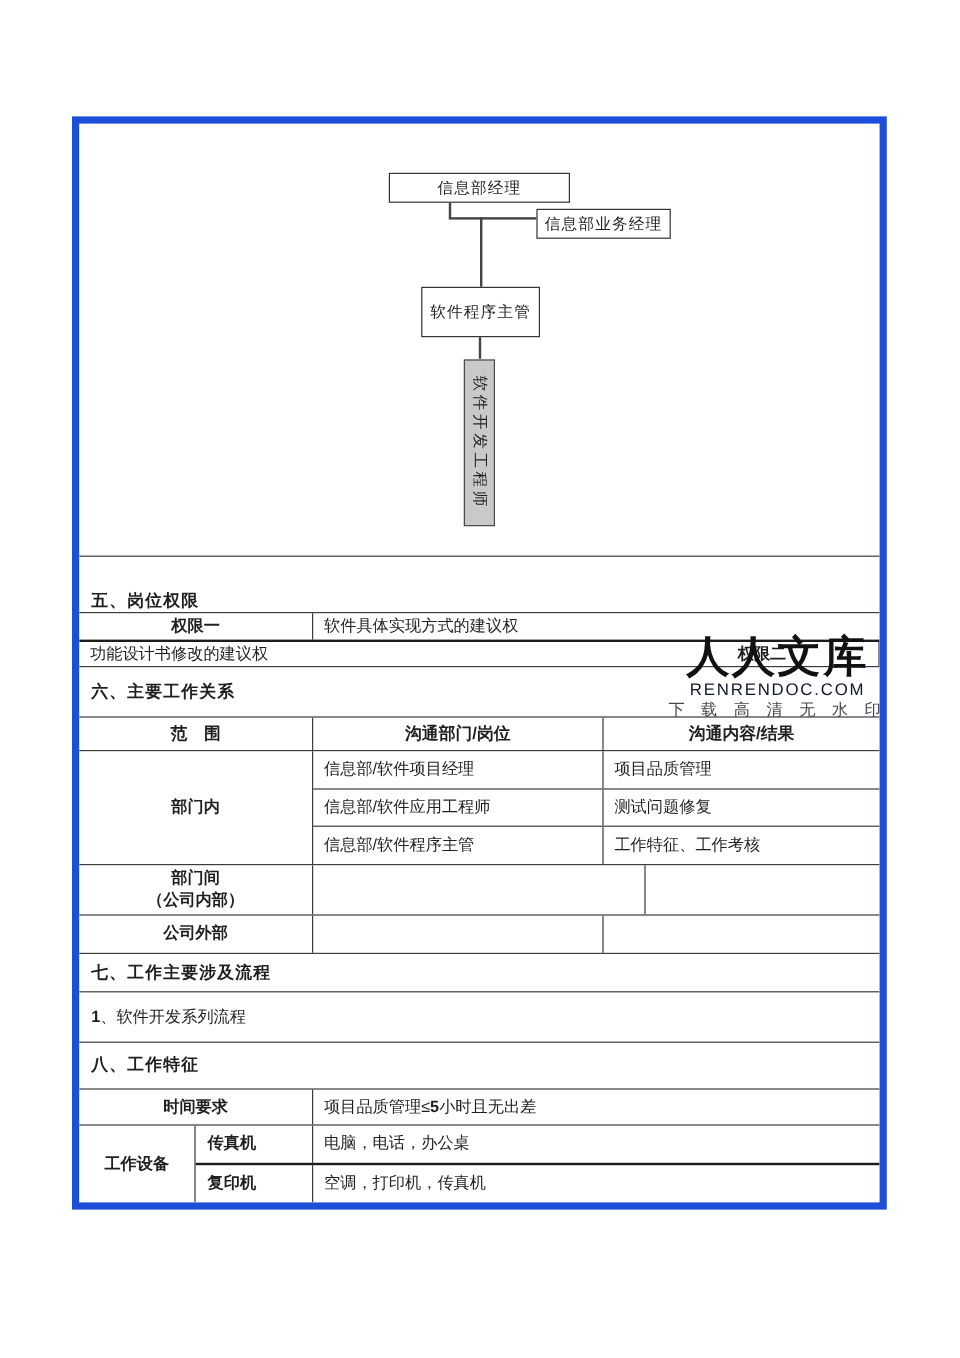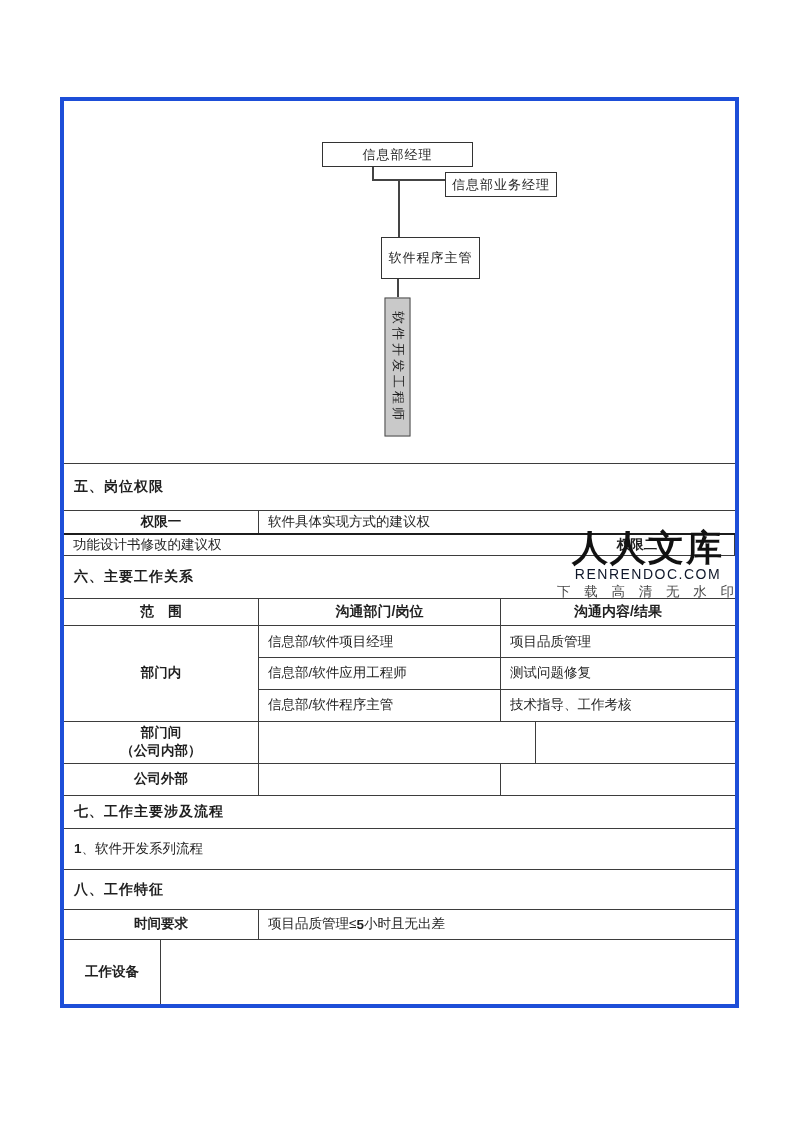--- a/index.html
+++ b/index.html
@@ -2,27 +2,27 @@
 <html><head>
 <meta charset="utf-8">
 <style>
   * { margin:0; padding:0; box-sizing:border-box; }
   html,body { background:#ffffff; }
   body { font-family:"Liberation Sans","DejaVu Sans",sans-serif; color:#1f1f1f; }
   .sheet { position:relative; width:800px; height:1132px; background:#ffffff; overflow:hidden; }
 
   
   .table-frame { position:absolute; left:60px; top:97px; width:679px; height:911px;
-                 border:4px solid #1d4ed8; display:flex; flex-direction:column; overflow:hidden; }
+                 border:6px solid #1d4ed8; display:flex; flex-direction:column; overflow:hidden; }
   .row { position:relative; width:100%; display:flex; align-items:center; border-top:1px solid #3d3d3d; }
   .row:first-child { border-top:none; }
   .row.thick { border-top:2px solid #1c1c1c; }
 
   .r-org      { height:365px; }
-  .r-sec5     { height:48px; }
+  .r-sec5     { height:48px;align-items:flex-end; }
   .r-auth1    { height:23px; }
   .r-auth2    { height:22px; }
   .r-sec6     { height:43px; }
   .r-head     { height:28px; }
   .r-internal { height:96px; align-items:stretch; }
   .r-between  { height:43px; align-items:stretch;gap:35px; }
   .r-external { height:32px; }
   .r-sec7     { height:33px; }
   .r-proc     { height:42px; }
   .r-sec8     { height:40px; }
@@ -43,21 +43,21 @@
   .equip-label { width:97px; border-right:1px solid #3d3d3d; }
   .equip-sub-label { width:98px; border-right:1px solid #3d3d3d; padding-left:10px; font-weight:bold; }
   .num-bold { font-weight:bold; }
 
   
   .org-box { position:absolute; background:#ffffff; border:1px solid #333;
              font-size:13px; text-align:center; letter-spacing:1px;
              display:flex; align-items:center; justify-content:center; }
   .box-manager    { left:258px; top:41px;  width:151px; height:25px; }
   .box-business   { left:381px; top:71px;  width:112px; height:25px; }
-  .box-supervisor { left:285px; top:136px; width:99px;  height:42px;margin-left:32px; }
+  .box-supervisor { left:285px; top:136px; width:99px;  height:42px; }
   .org-line { position:absolute; background:#444; }
   .line-a { left:308px; top:66px;  width:2px;  height:13px; }
   .line-b { left:308px; top:78px;  width:80px; height:2px; }
   .line-c { left:334px; top:78px;  width:2px;  height:58px; }
   .line-d { left:333px; top:178px; width:2px;  height:18px; }
   .box-engineer { position:absolute; left:264px; top:253px; width:139px; height:26px;
                   background:#c9c9c9; border:1px solid #4a4a4a; transform:rotate(90deg);
                   font-size:13px; letter-spacing:3px; display:flex; align-items:center;
                   justify-content:center; }
 
@@ -115,21 +115,21 @@
         <div class="sub-row">
           <div class="cell col-dept">信息部/软件项目经理</div>
           <div class="cell col-content">项目品质管理</div>
         </div>
         <div class="sub-row">
           <div class="cell col-dept">信息部/软件应用工程师</div>
           <div class="cell col-content">测试问题修复</div>
         </div>
         <div class="sub-row">
           <div class="cell col-dept">信息部/软件程序主管</div>
-          <div class="cell col-content">技术指导、工作考核</div>
+          <div class="cell col-content">工作特征、工作考核</div>
         </div>
       </div>
     </div>
 
     <div class="row r-between">
       <div class="cell col-label">
         <span>部门间</span>
         <span>（公司内部）</span>
       </div>
       <div class="cell col-dept"></div>
@@ -160,20 +160,30 @@
       <div class="cell col-label">时间要求</div>
       <div class="cell col-content">
         <span>项目品质管理≤</span>
           <span class="num-bold">5</span>
           <span> 小时且无出差</span>
       </div>
     </div>
 
     <div class="row r-equip">
       <div class="cell col-label equip-label">工作设备</div>
+      <div class="stack">
+        <div class="sub-row">
+          <div class="cell equip-sub-label">传真机</div>
+          <div class="cell col-content">电脑，电话，办公桌</div>
+        </div>
+        <div class="sub-row thick">
+          <div class="cell equip-sub-label">复印机</div>
+          <div class="cell col-content">空调，打印机，传真机</div>
+        </div>
+      </div>
     </div>
 
   </div>
 
   <div class="watermark">
     <div class="wm-title">人人文库</div>
     <div class="wm-domain">RENRENDOC.COM</div>
     <div class="wm-tag">下 载 高 清 无 水 印</div>
   </div>
 

